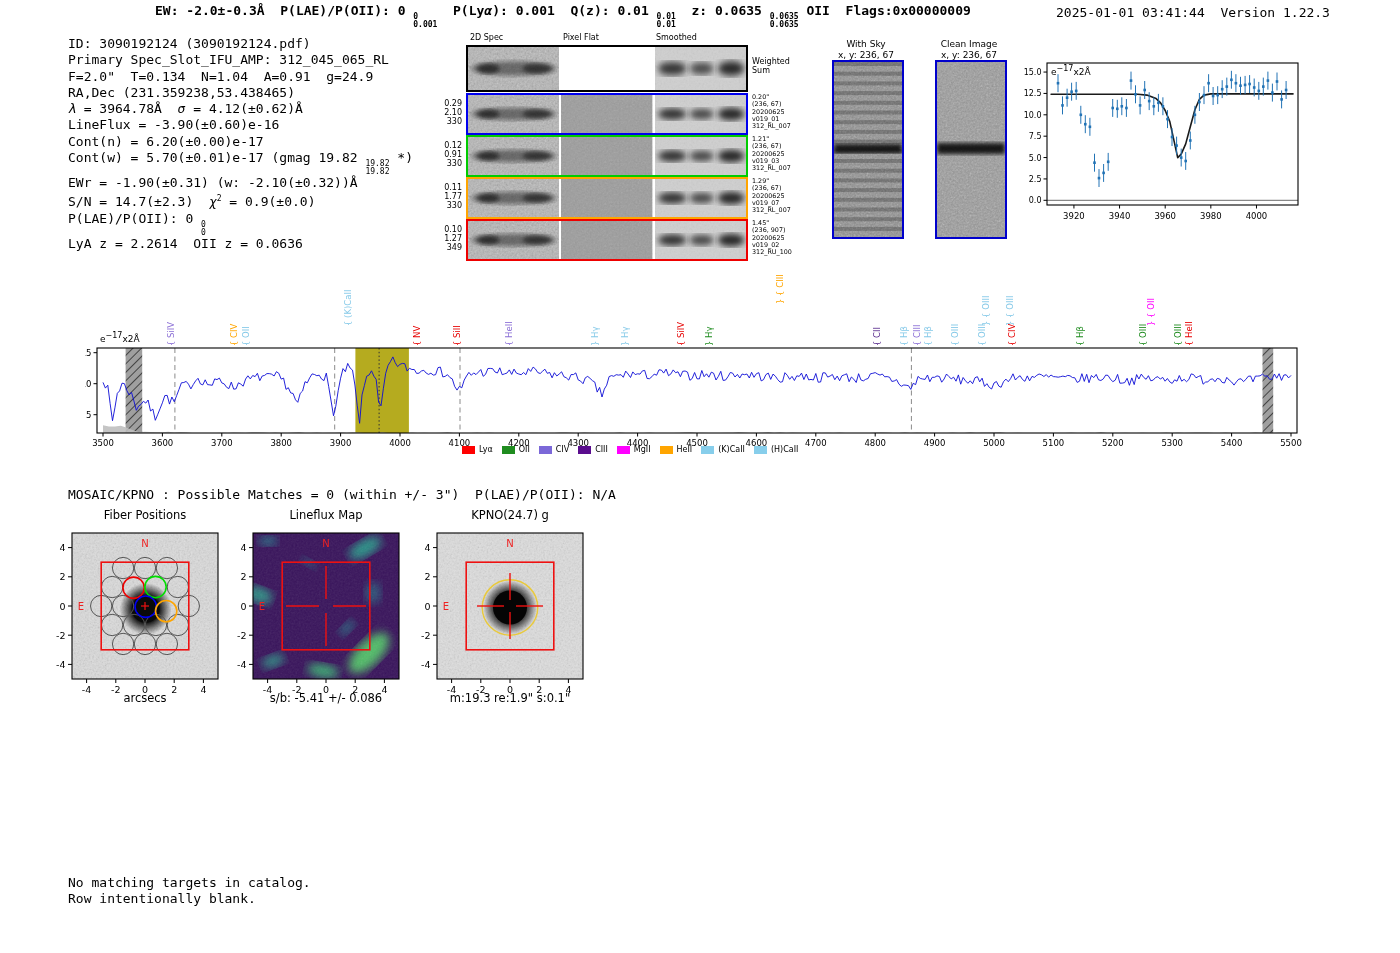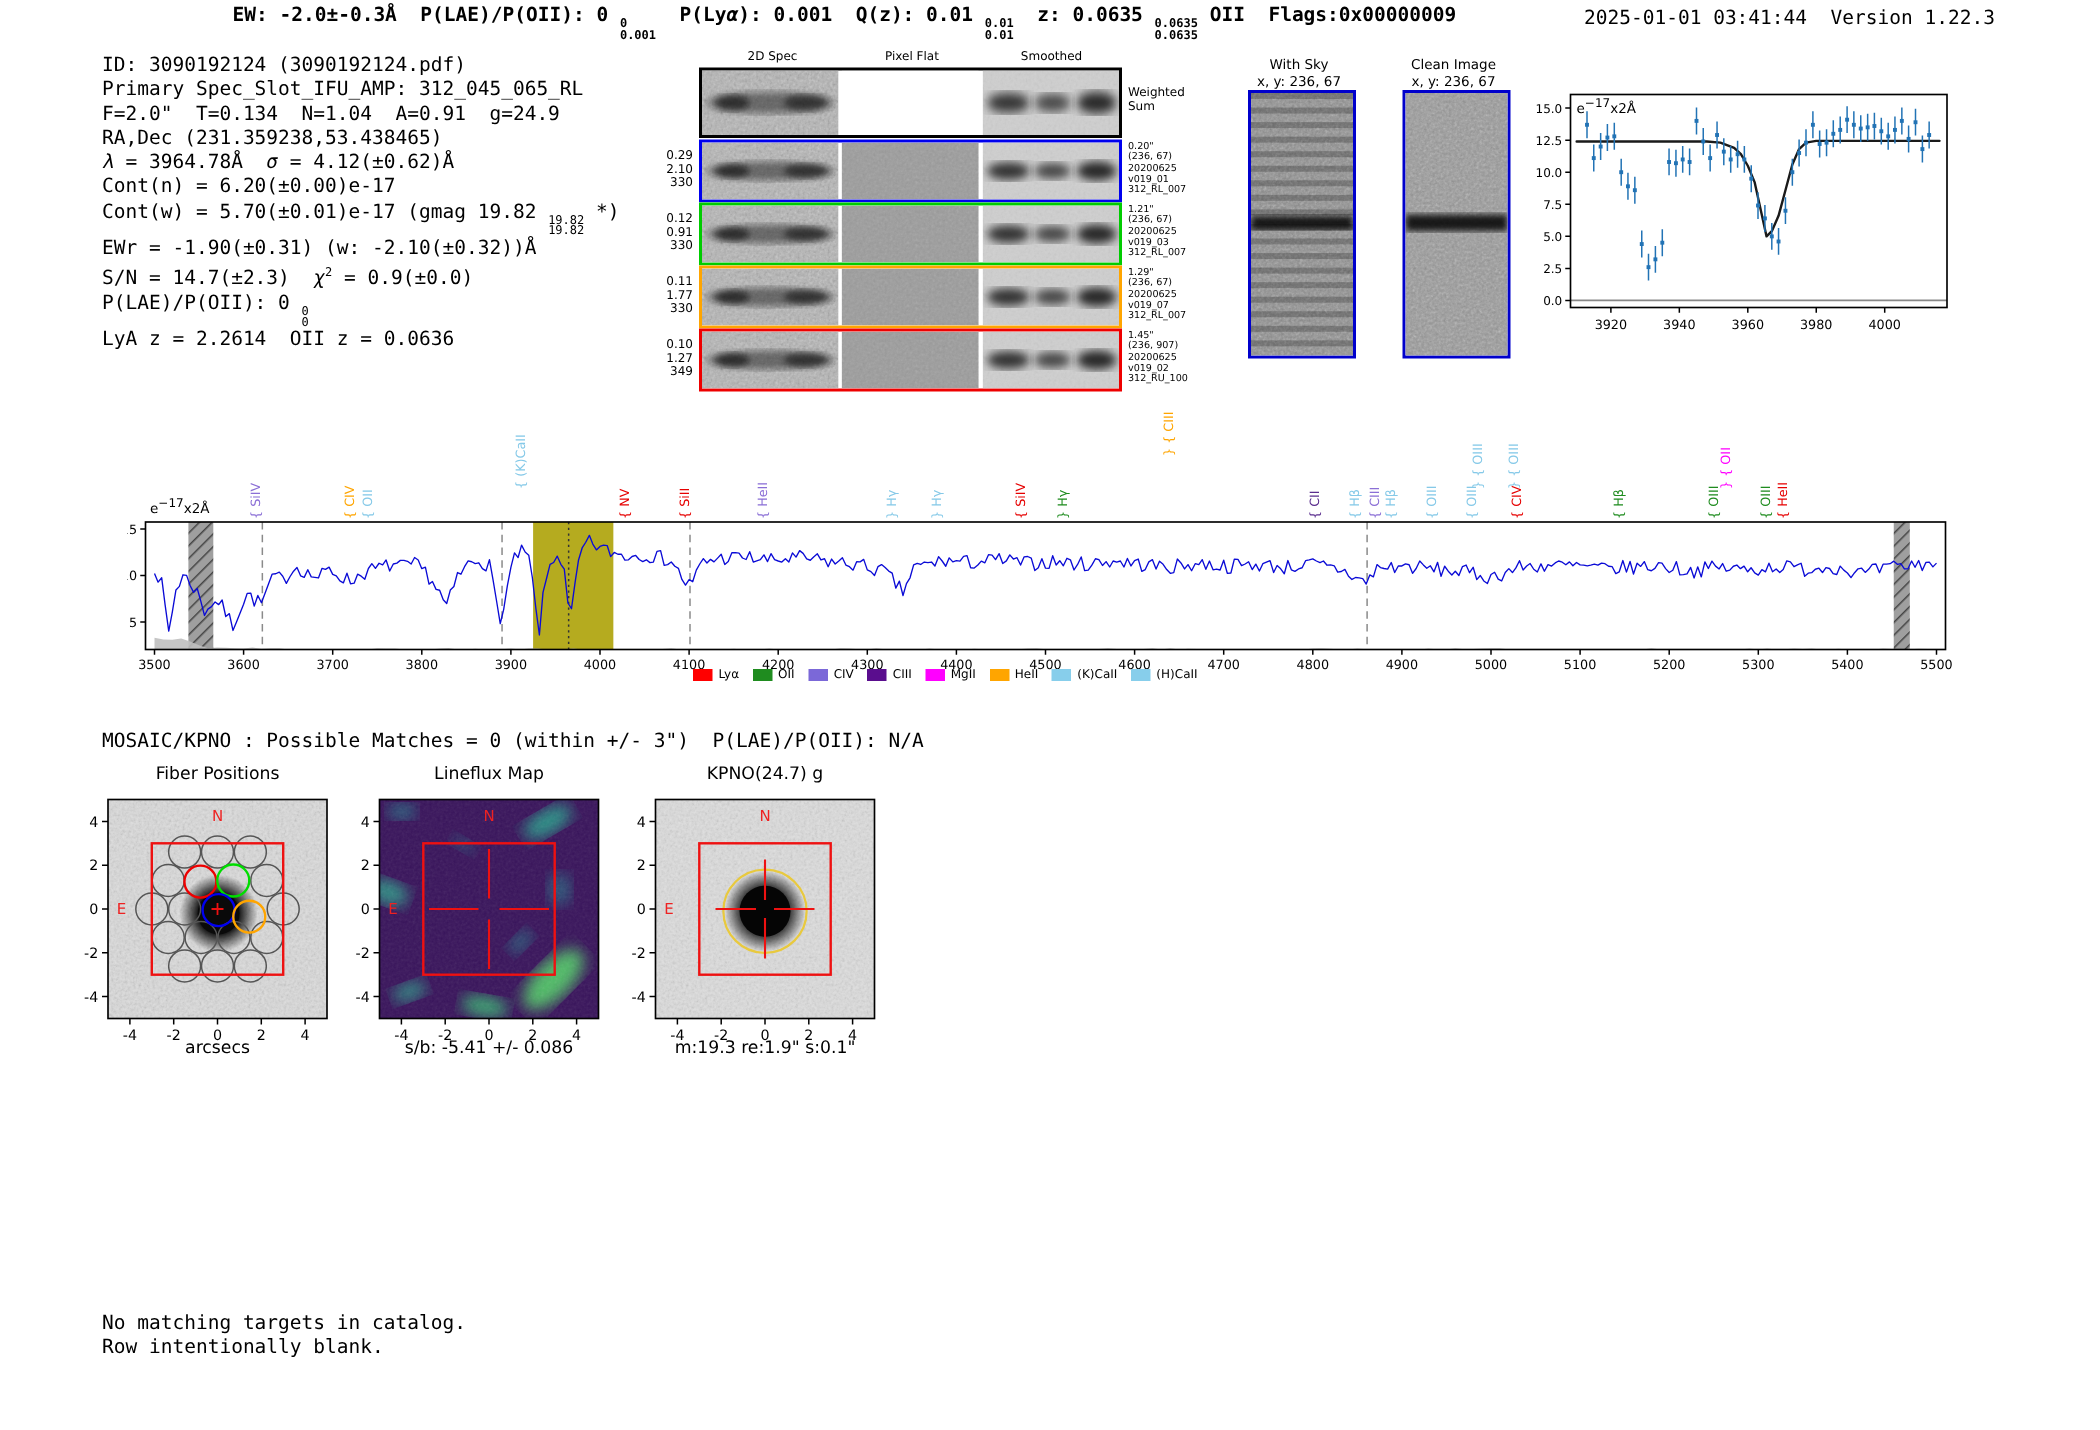--- a/index.html
+++ b/index.html
@@ -7,21 +7,21 @@
         font-family:"DejaVu Sans",sans-serif;color:#000;}
   .abs{position:absolute;}
   .mono{font-family:"DejaVu Sans Mono",monospace;}
   .frac{display:inline-flex;flex-direction:column;font-size:8px;line-height:7.5px;
         vertical-align:-4px;text-align:left;}
   sup{font-size:8px;}
   #header-left{left:155px;top:3px;font-size:13px;white-space:pre;font-weight:bold;}
   #header-right{left:1056px;top:5px;font-size:13px;white-space:pre;}
   #info-block{left:68px;top:36px;font-size:13px;line-height:16.3px;}
   .info-line{white-space:pre;}
-  .s2h{font-size:8px;text-align:center;}
+  .s2h{font-size:8px;}
   #spec2d{left:466px;top:45px;width:282px;}
   .s2row{position:absolute;left:0;width:278px;border:2px solid #000;display:flex;gap:2px;background:#fff;}
   .s2cell{flex:1 1 0;overflow:hidden;}
   .s2left{position:absolute;font-size:8px;line-height:9px;text-align:right;width:22px;left:440px;}
   .s2right{position:absolute;font-size:6.4px;line-height:7.3px;left:752px;white-space:pre;}
   .wsum{position:absolute;font-size:8px;line-height:9px;left:752px;}
   .skytitle{position:absolute;font-size:9px;text-align:center;line-height:10.5px;}
   .panel-box{position:absolute;border:2px solid #0000cc;}
   .spec-label{position:absolute;font-size:8.5px;white-space:nowrap;line-height:10px;
               transform-origin:0 100%;transform:rotate(-90deg);}
@@ -68,20 +68,21 @@
 
   <div id="header-left" class="abs mono"><span>EW: -2.0±-0.3Å  P(LAE)/P(OII): 0 </span><span class="frac"><span>0</span><span>0.001</span></span><span>  P(Ly</span><i>α</i><span>): 0.001  Q(z): 0.01 </span><span class="frac"><span>0.01</span><span>0.01</span></span><span>  z: 0.0635 </span><span class="frac"><span>0.0635</span><span>0.0635</span></span><span> OII  Flags:0x00000009</span></div>
   <div id="header-right" class="abs mono"><span>2025-01-01 03:41:44</span>  <span>Version 1.22.3</span></div>
 
   <div id="info-block" class="abs mono">
       <div class="info-line"><span>ID: 3090192124 (3090192124.pdf)</span></div>
       <div class="info-line"><span>Primary Spec_Slot_IFU_AMP: 312_045_065_RL</span></div>
       <div class="info-line"><span>F=2.0"  T=0.134  N=1.04  A=0.91  g=24.9</span></div>
       <div class="info-line"><span>RA,Dec (231.359238,53.438465)</span></div>
       <div class="info-line"><i>λ</i><span> = 3964.78Å  </span><i>σ</i><span> = 4.12(±0.62)Å</span></div>
+      <div class="info-line"><span>LineFlux = -3.90(±0.60)e-16</span></div>
       <div class="info-line"><span>Cont(n) = 6.20(±0.00)e-17</span></div>
       <div class="info-line"><span>Cont(w) = 5.70(±0.01)e-17 (gmag 19.82 </span><span class="frac"><span>19.82</span><span>19.82</span></span><span> *)</span></div>
       <div class="info-line"><span>EWr = -1.90(±0.31) (w: -2.10(±0.32))Å</span></div>
       <div class="info-line"><span>S/N = 14.7(±2.3)  </span><i>χ</i><sup>2</sup><span> = 0.9(±0.0)</span></div>
       <div class="info-line"><span>P(LAE)/P(OII): 0 </span><span class="frac"><span>0</span><span>0</span></span></div>
       <div class="info-line"><span>LyA z = 2.2614  OII z = 0.0636</span></div>
     </div>
 
   <div class="abs s2h" style="left:470px;top:33px;width:90px">2D Spec</div>
   <div class="abs s2h" style="left:563px;top:33px;width:90px">Pixel Flat</div>

